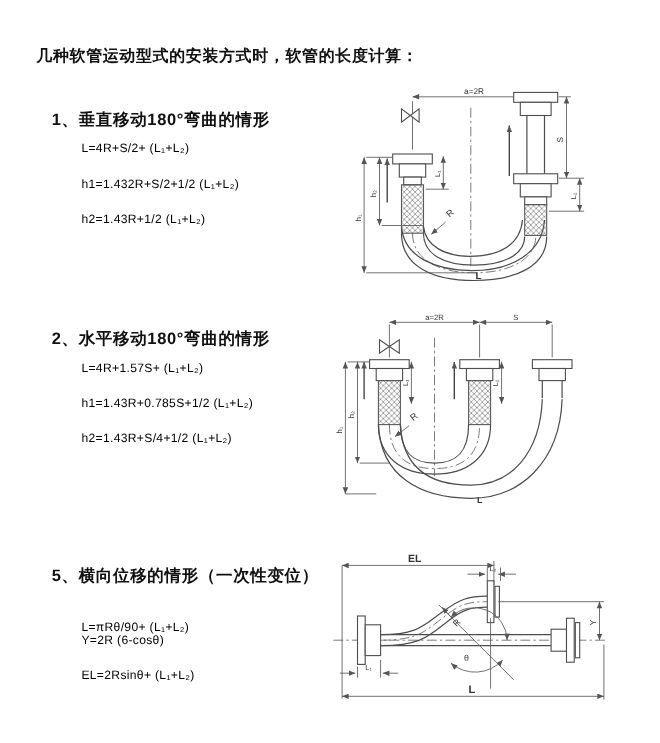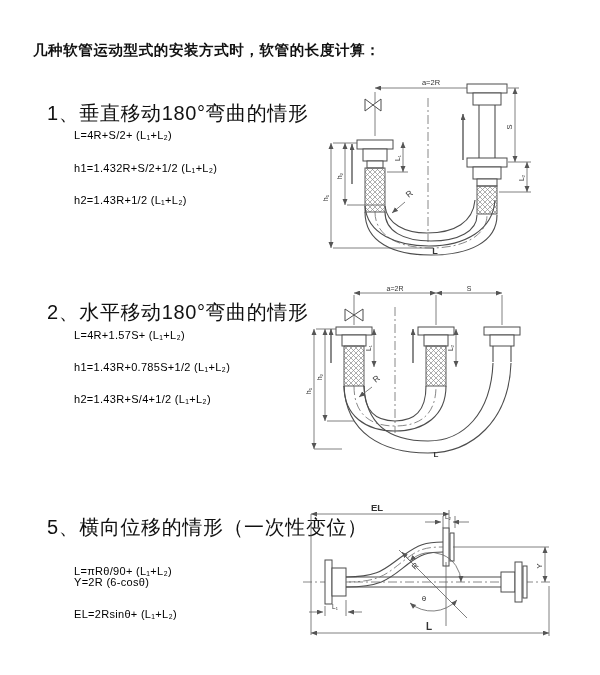--- a/index.html
+++ b/index.html
@@ -2,21 +2,21 @@
 <html><head>
 <meta charset="utf-8">
 <style>
   html,body{margin:0;padding:0;}
   body{
     width:600px;height:675px;background:#ffffff;position:relative;overflow:hidden;
     font-family:"Liberation Sans","DejaVu Sans",sans-serif;color:#1a1a1a;
   }
   .t{position:absolute;white-space:nowrap;}
   .doc-title{font-size:14.5px;font-weight:700;letter-spacing:.6px;color:#111;}
-  .sec-heading{font-size:20px;font-weight:400;letter-spacing:.6px;color:#111;}
+  .sec-heading{font-size:15px;font-weight:700;letter-spacing:.6px;color:#111;}
   .formula{font-size:11px;font-weight:400;letter-spacing:.3px;color:#000000;}
   svg{position:absolute;overflow:visible;}
   svg text{font-family:"Liberation Sans","DejaVu Sans",sans-serif;fill:#333;}
   .pipe{stroke:#4d4d4d;stroke-width:1.1;fill:none;}
   .fl{stroke:#4d4d4d;stroke-width:1;fill:#ffffff;}
   .braid{stroke:#5a5a5a;stroke-width:1;fill:url(#hx);}
   .dim{stroke:#5f5f5f;stroke-width:.8;fill:none;}
   .cl{stroke:#6a6a6a;stroke-width:.8;fill:none;stroke-dasharray:9 3 2 3;}
   .mv{stroke:#3d3d3d;stroke-width:1.2;fill:none;}
   .lbl{font-size:7px;}

